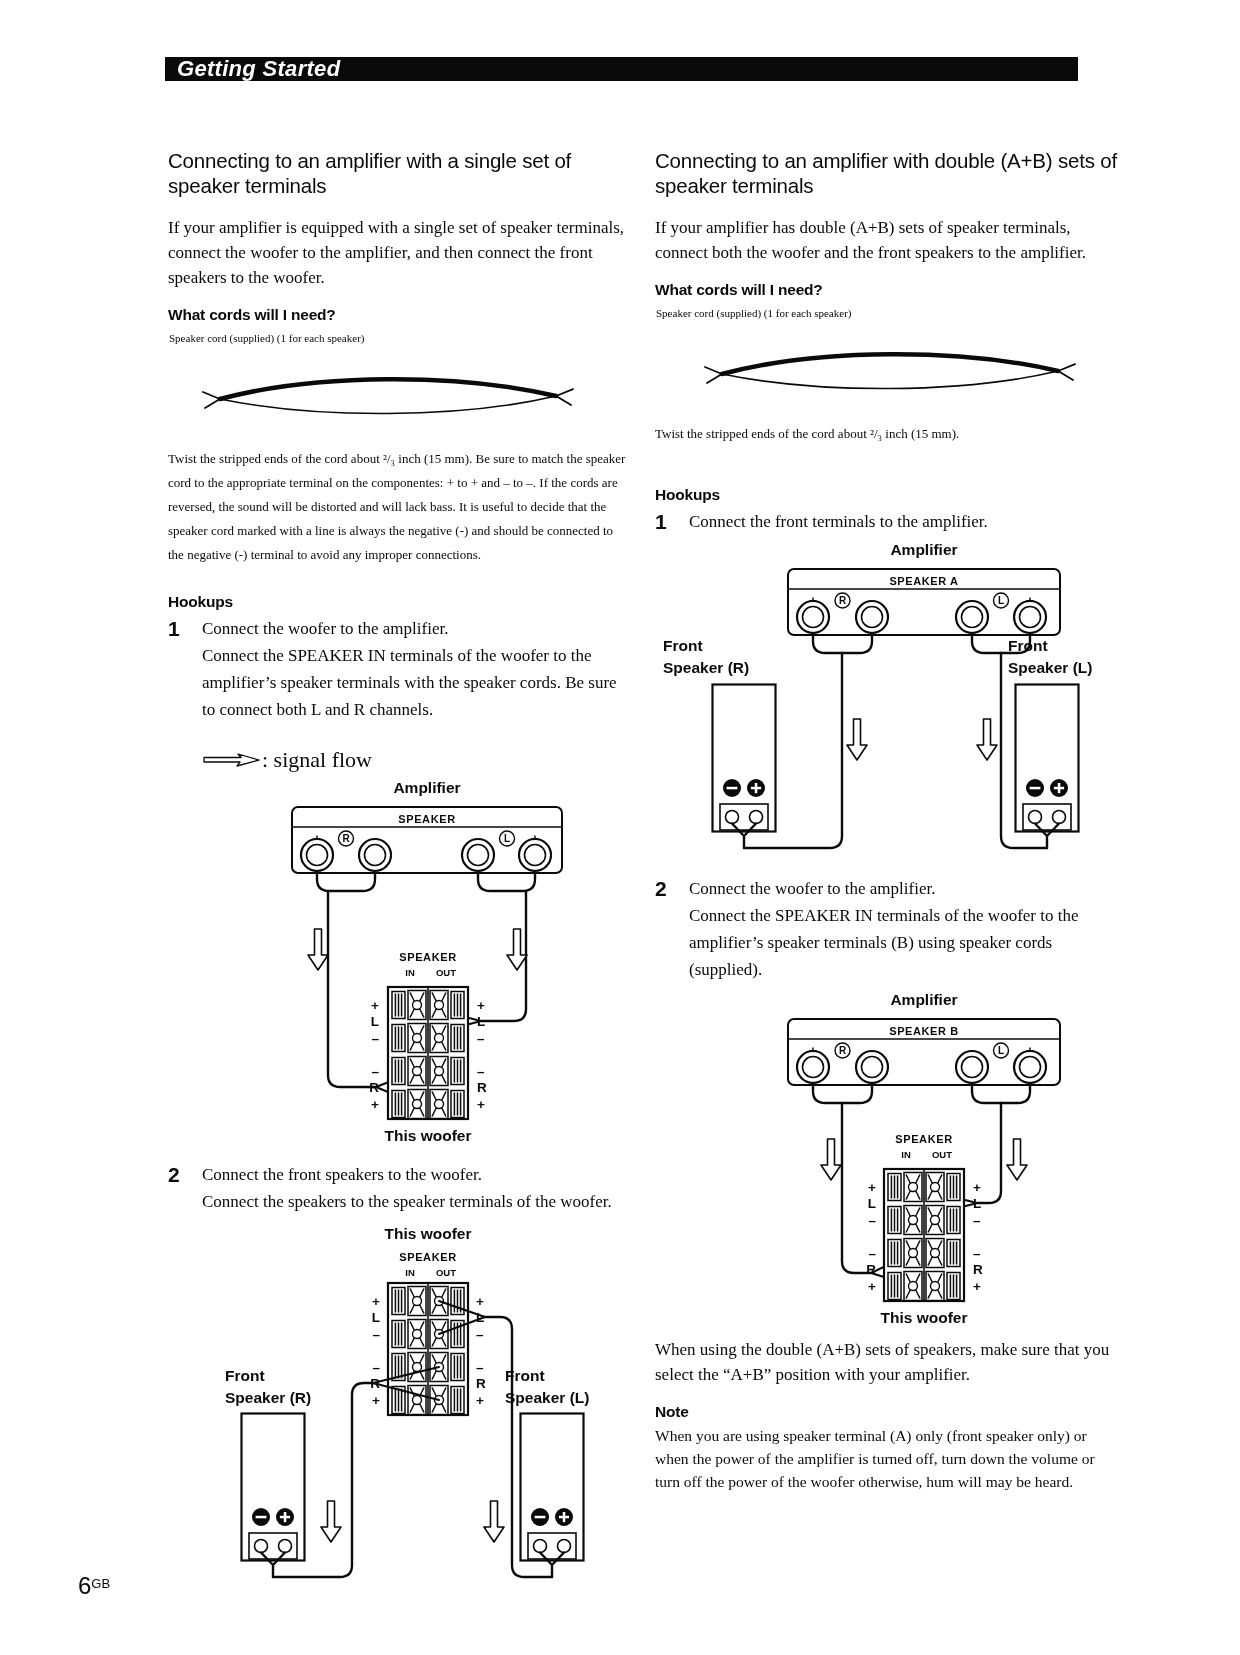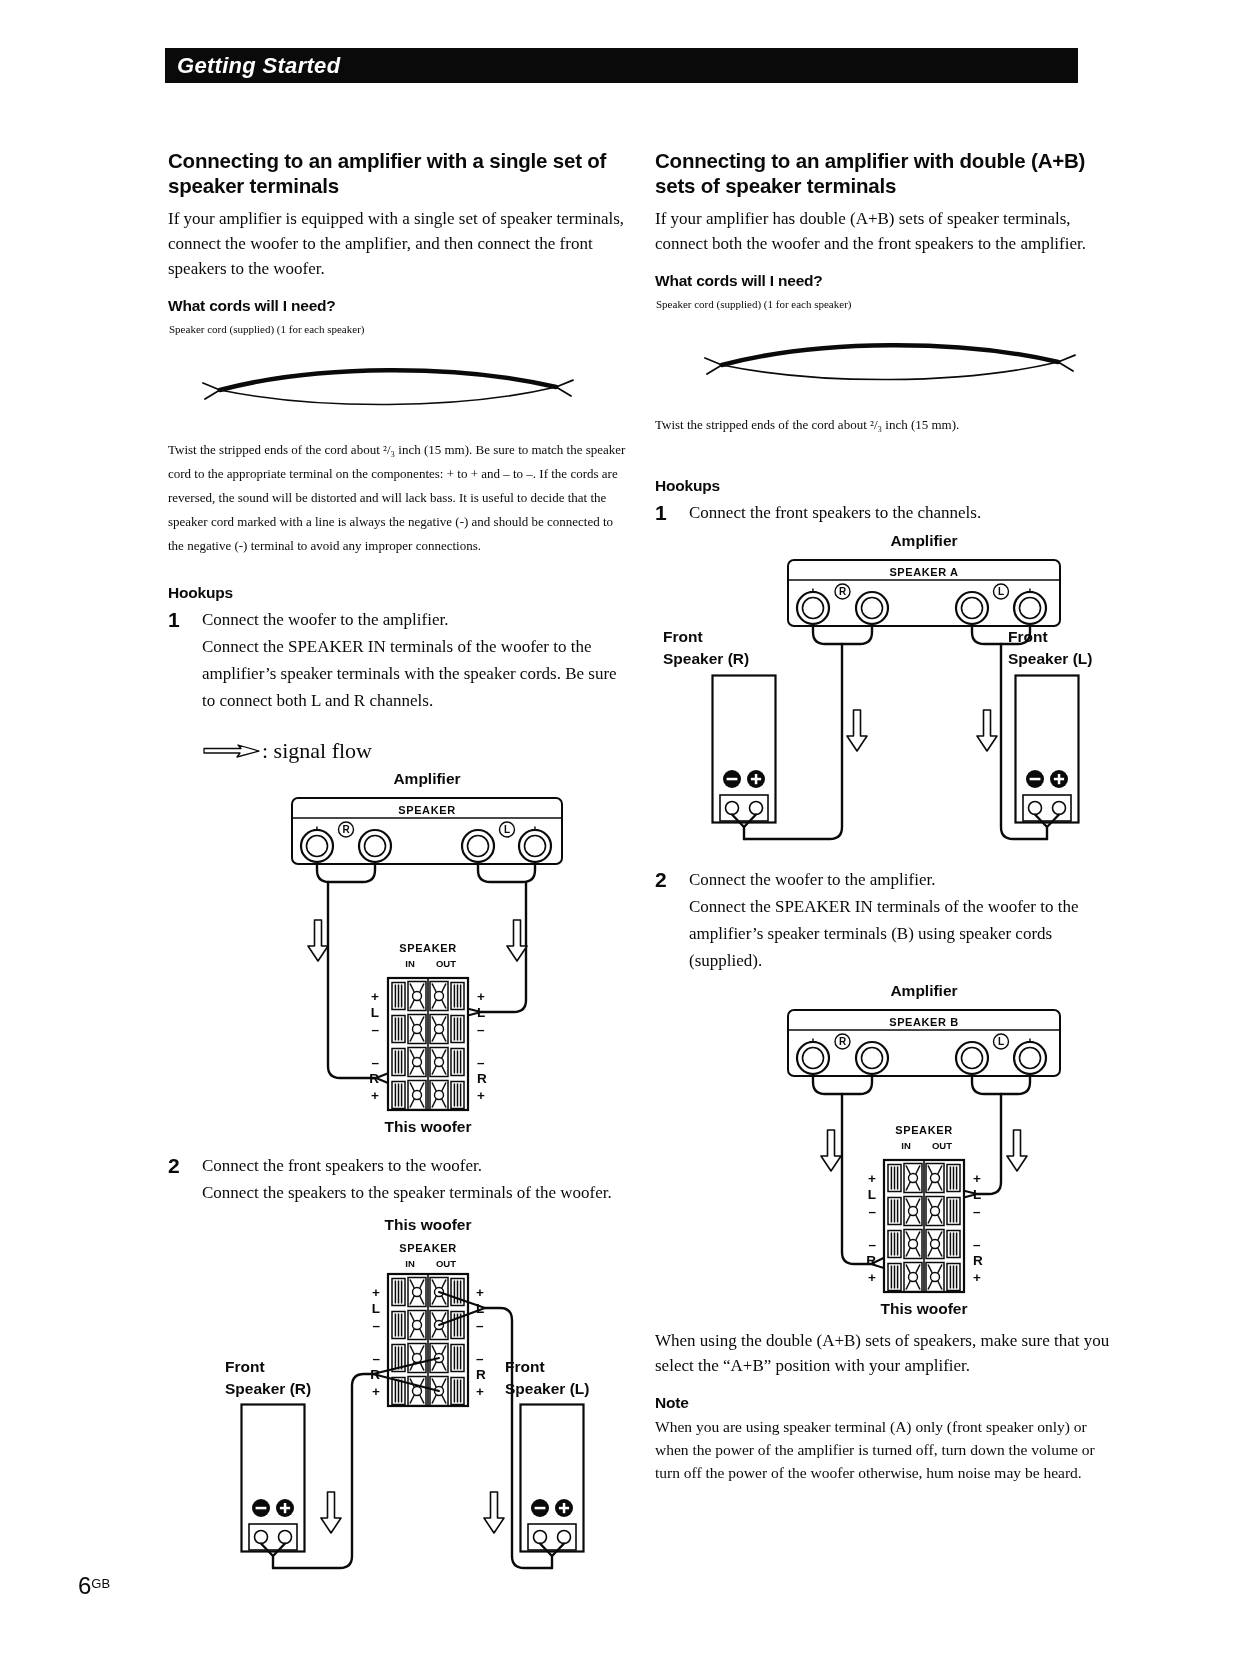--- a/index.html
+++ b/index.html
@@ -1,27 +1,27 @@
 <!DOCTYPE html>
 <html><head>
 <meta charset="utf-8">
 <style>
   html,body{margin:0;padding:0}
   body{width:1240px;height:1655px;background:#ffffff;position:relative;
        font-family:"Liberation Serif",serif;color:#0a0a0a;overflow:hidden}
   .page{position:absolute;inset:0;background:#fff}
-  .header-bar{position:absolute;left:165px;top:48px;width:913px;height:35px;background:#0a0a0a;
+  .header-bar{position:absolute;left:165px;top:57px;width:913px;height:24px;background:#0a0a0a;
               display:flex;align-items:center}
   .header-title{font-family:"Liberation Sans",sans-serif;font-weight:bold;font-style:italic;
                 font-size:22px;color:#fff;padding-left:12px;letter-spacing:.3px}
   .col{position:absolute;top:148px;width:462px}
   .col-left{left:168px}
   .col-right{left:655px}
-  h2.sec{font-family:"Liberation Sans",sans-serif;font-weight:bold;font-size:20.5px;
-         line-height:25px;margin:0 0 8px;letter-spacing:-.2px}
+  h2.sec{font-family:"Liberation Sans",sans-serif;font-weight:normal;font-size:20.5px;
+         line-height:25px;margin:0 0 17px;letter-spacing:-.2px}
   p.body{font-size:17px;line-height:25px;margin:0 0 4px}
   h3.sub{font-family:"Liberation Sans",sans-serif;font-weight:bold;font-size:15.5px;
          margin:16px 0 3px;letter-spacing:-.2px}
   p.small{font-size:11px;line-height:22px;margin:1px}
   .cordsvg{display:block;margin:14px 0 2px}
   p.twist{font-size:13px;line-height:24px;margin:12px 0 0}
   h3.hook{margin-top:26px}
   h3.hook-lg{margin-top:40px}
   .step{display:flex;margin-top:4px}
   .step-num{font-family:"Liberation Sans",sans-serif;font-weight:bold;font-size:21px;
@@ -247,21 +247,21 @@
       <use href="#cord"></use>
     </svg>
 
     <p class="twist">Twist the stripped ends of the cord about ²/₃ inch (15 mm).</p>
 
     <h3 class="sub hook-lg">Hookups</h3>
 
     <div class="step">
       <span class="step-num">1</span>
       <div class="step-body">
-        <div>Connect the front speakers to the channels.</div>
+        <div>Connect the front terminals to the amplifier.</div>
       </div>
     </div>
 
     <svg class="diagram" width="462" height="322" viewBox="0 0 462 322" style="margin-top:4px">
       <text x="269" y="16" text-anchor="middle" class="sv-big">Amplifier</text>
       <rect x="133" y="30" width="272" height="66" rx="6" class="box"></rect>
       <line x1="133" y1="50" x2="405" y2="50" class="thinln"></line>
       <text x="269" y="46" text-anchor="middle" class="sv-med">SPEAKER A</text>
       <text x="158" y="66" text-anchor="middle" class="sv-pm">+</text>
       <circle cx="187.5" cy="61.5" r="7.5" fill="none" stroke="#0a0a0a" stroke-width="1.4"></circle>
@@ -347,18 +347,18 @@
         <text x="318" y="268.5" class="sv-pm">–</text>
         <text x="318" y="285" class="sv-pm">R</text>
         <text x="318" y="301.5" class="sv-pm">+</text>
       </g>
       <text x="269" y="334" text-anchor="middle" class="sv-big">This woofer</text>
     </svg>
 
     <p class="body ab-par">When using the double (A+B) sets of speakers, make sure that you select the “A+B” position with your amplifier.</p>
 
     <h3 class="sub">Note</h3>
-    <p class="note-text">When you are using speaker terminal (A) only (front speaker only) or when the power of the amplifier is turned off, turn down the volume or turn off the power of the woofer otherwise, hum noise may be heard.</p>
+    <p class="note-text">When you are using speaker terminal (A) only (front speaker only) or when the power of the amplifier is turned off, turn down the volume or turn off the power of the woofer otherwise, hum will may be heard.</p>
   </div>
 
   <div class="pagenum"><span>6</span><sup>GB</sup></div>
 
 </div>
 
 </body></html>

